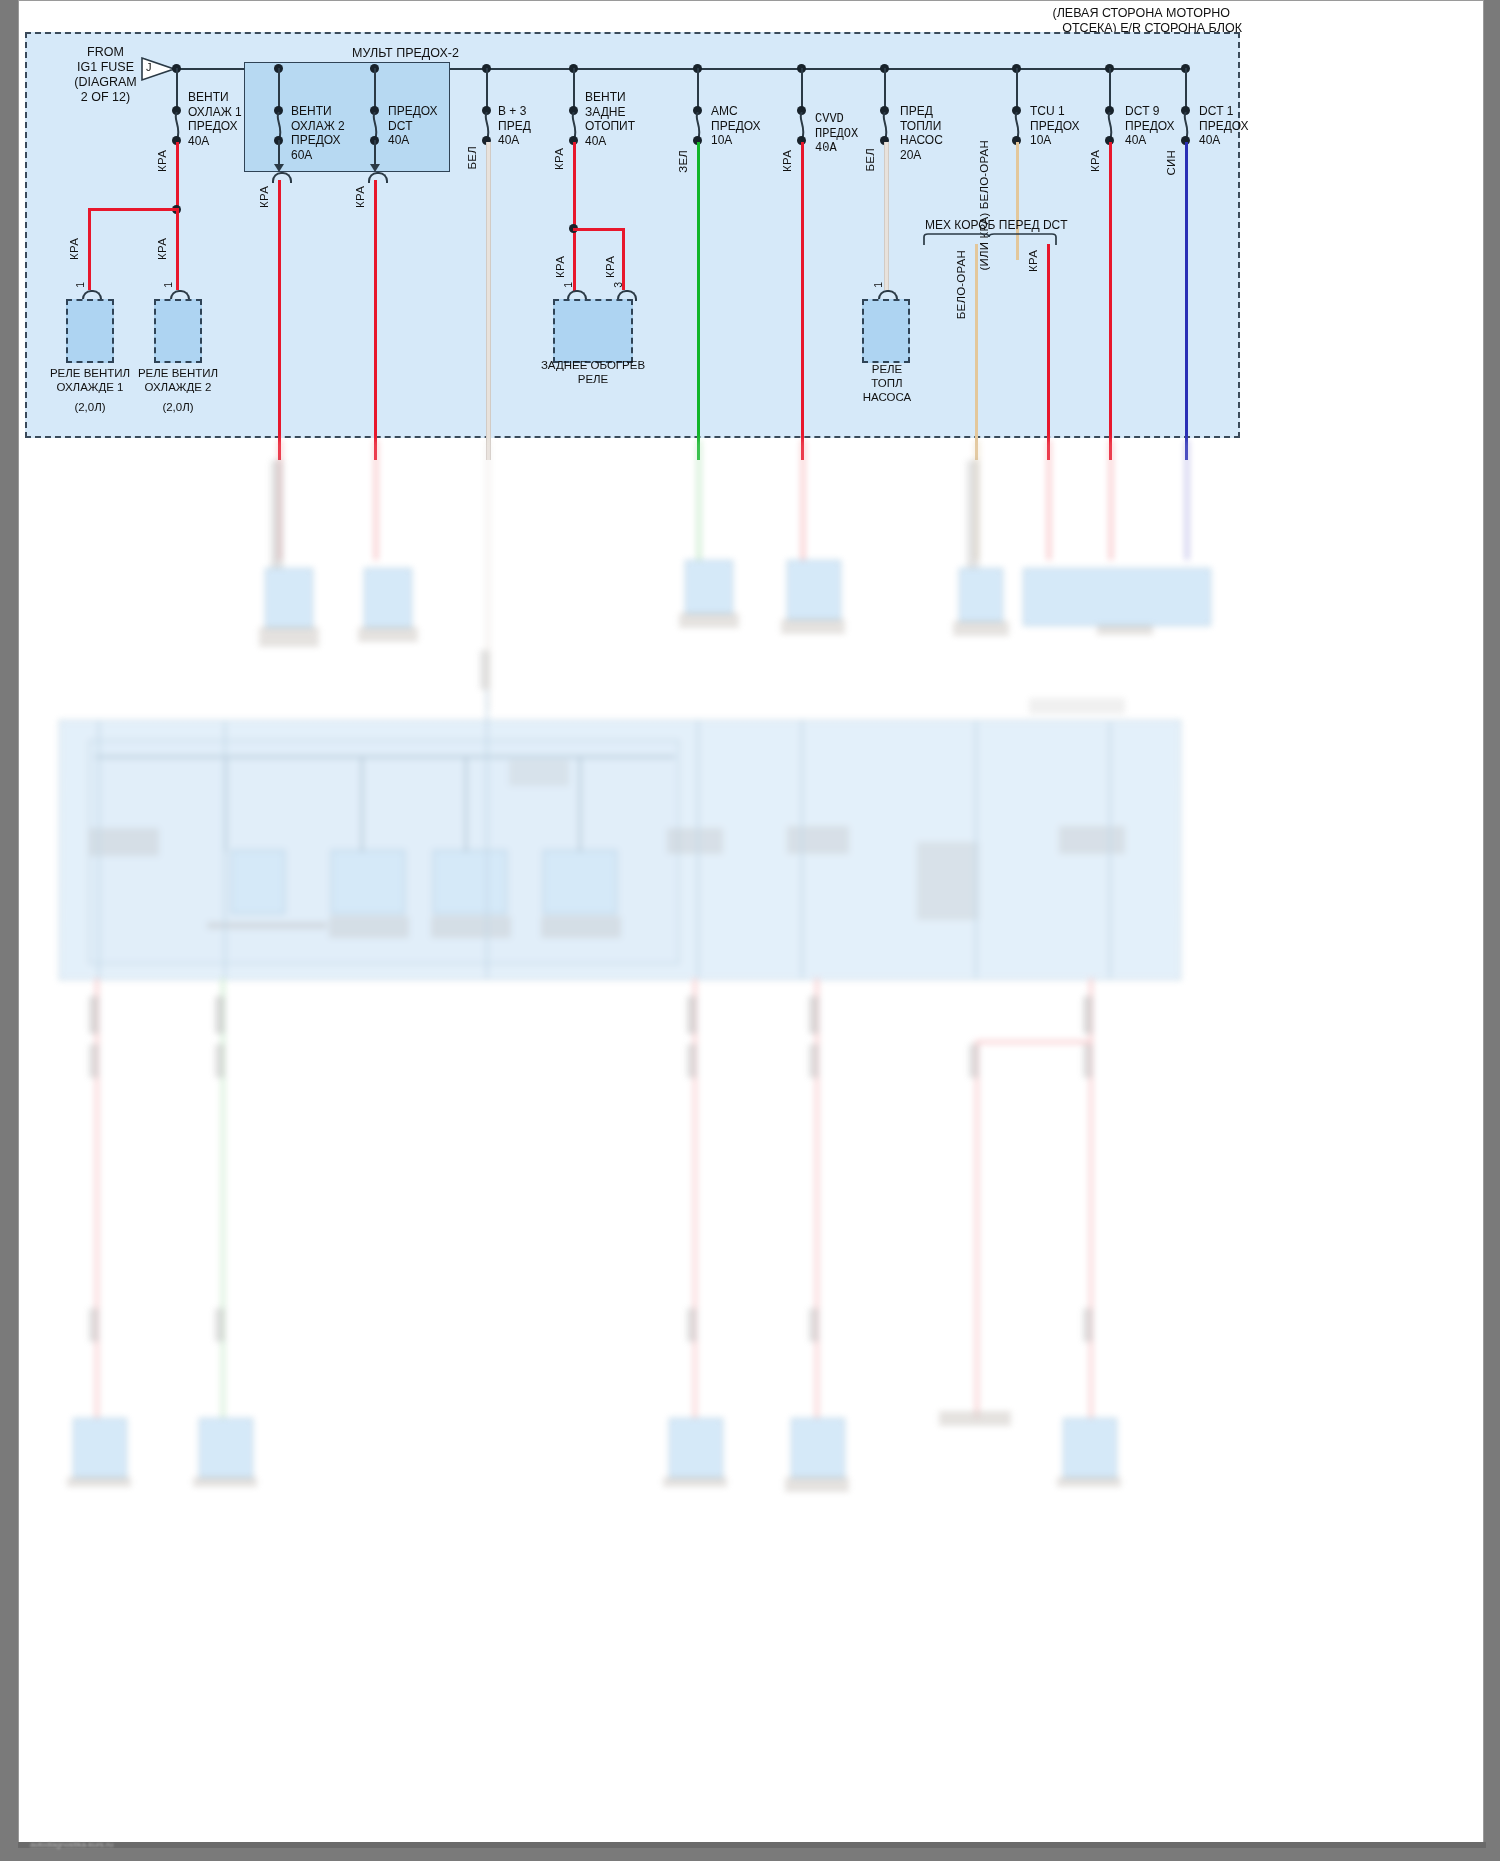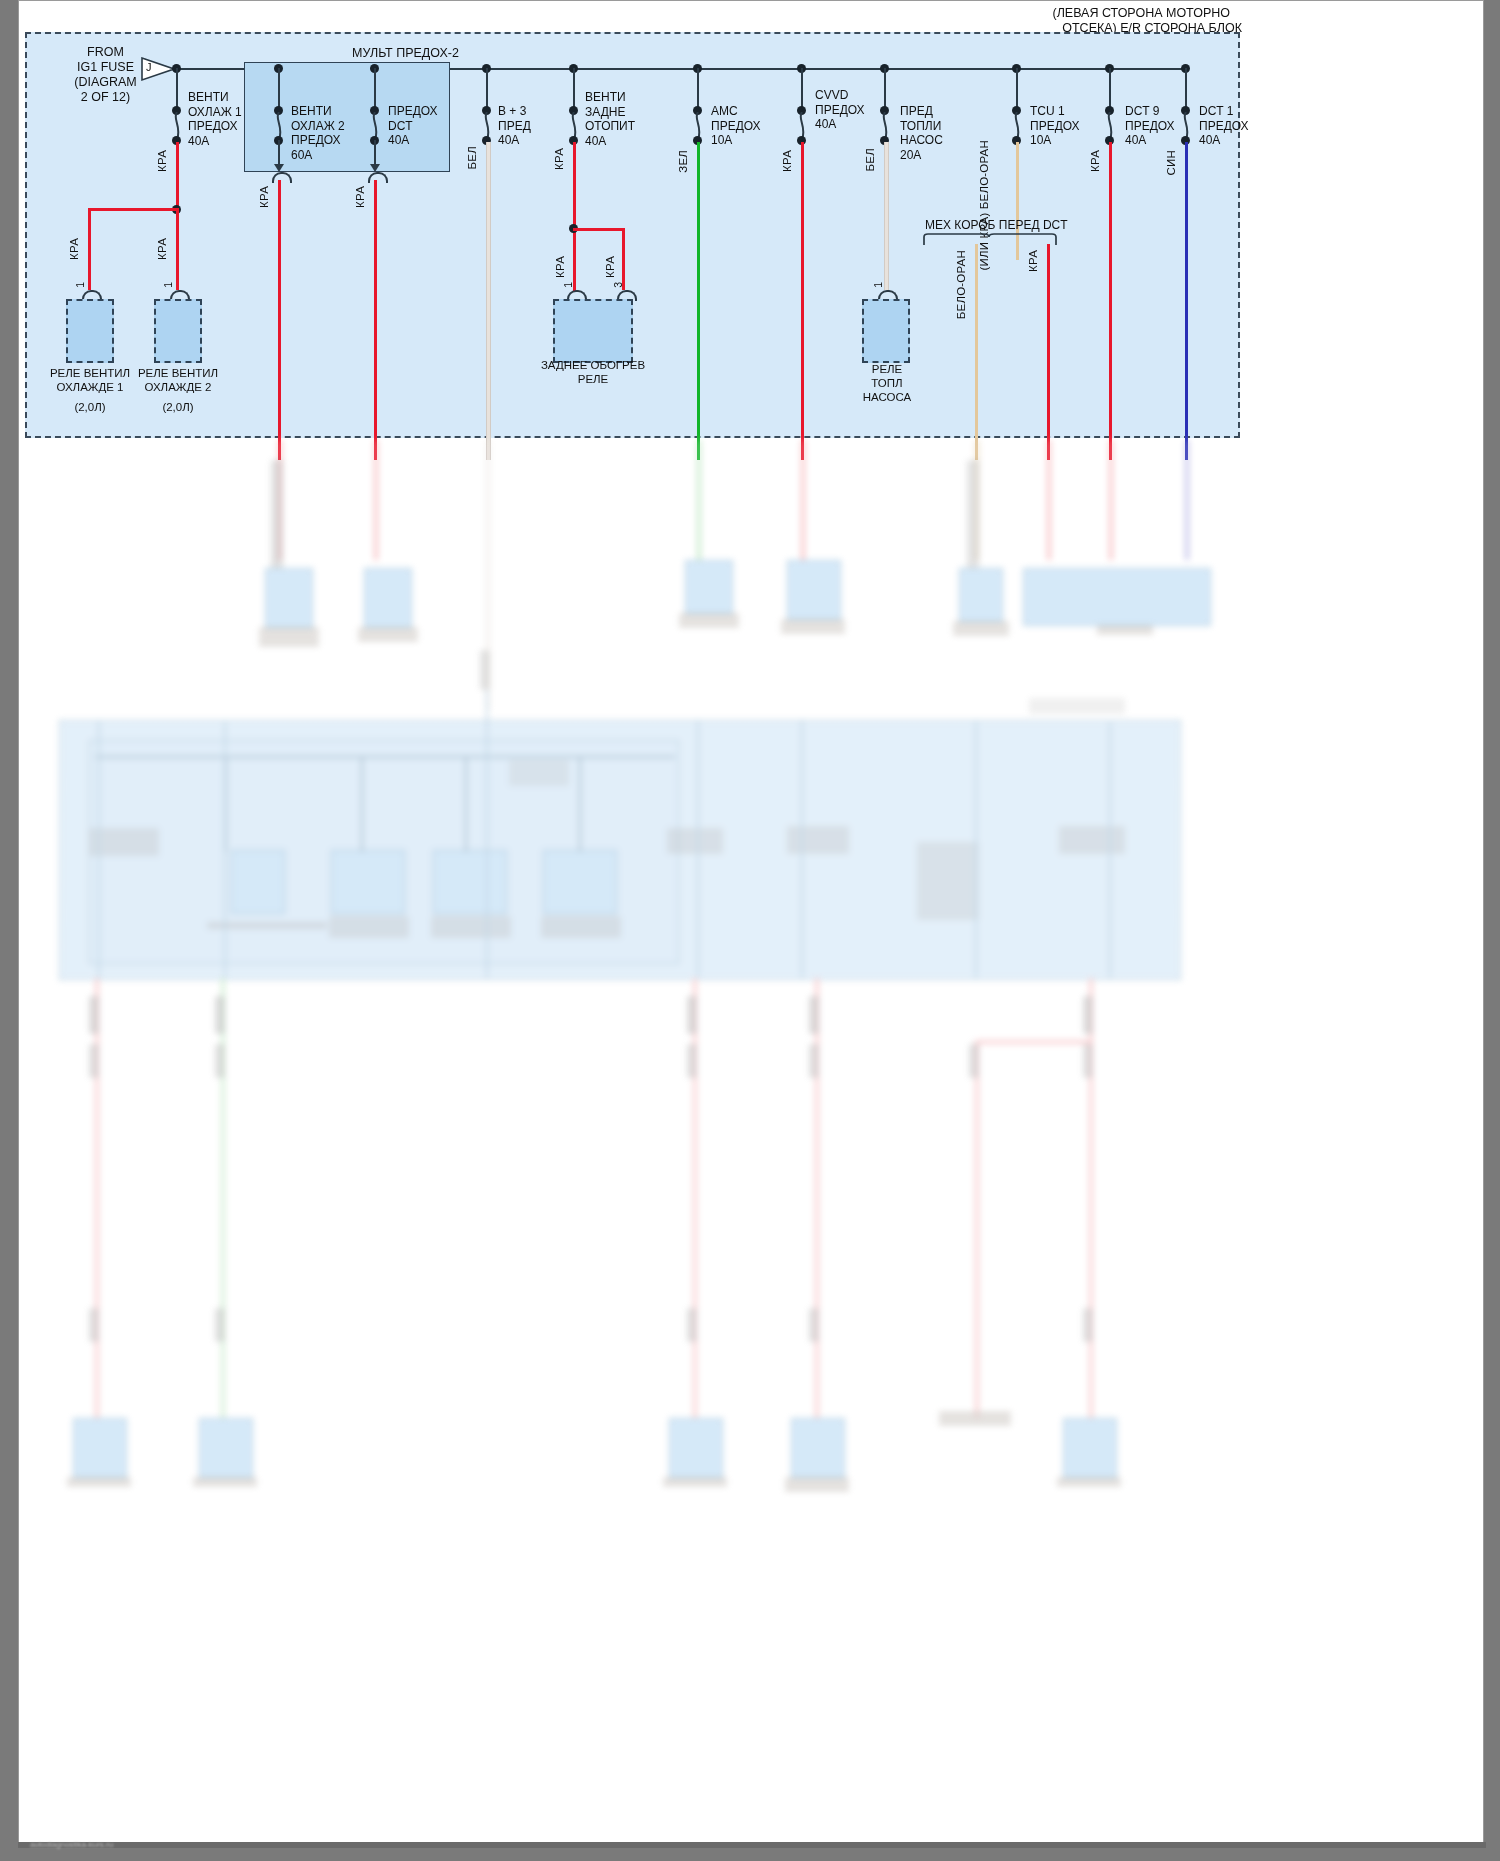--- a/index.html
+++ b/index.html
@@ -241,21 +241,21 @@
   <div class="wire" style="left:697px;top:142px;height:318px;background:#12b52a;"></div>
   <div class="vlbl" style="left:677px;top:150px;">ЗЕЛ</div>
 
   <div class="dot" style="left:797px;top:64px;"></div>
   <div class="vline" style="left:801px;top:68px;height:42px;"></div>
   <div class="dot" style="left:797px;top:106px;"></div>
   <svg class="fusecurl" style="left:797px;top:112px;" viewBox="0 0 11 28">
       <path d="M5 0 C 0 7, 10 14, 5 28" stroke="#2b3a46" stroke-width="2" fill="none"></path>
     </svg>
   <div class="dot" style="left:797px;top:136px;"></div>
-  <div class="lbl" style="left:815px;top:88px;">CVVD
+  <div class="lbl" style="left:815px;top:112px;font-family:Liberation Mono, monospace;">CVVD
 ПРЕДОХ
 40А</div>
   <div class="wire" style="left:801px;top:142px;height:318px;background:#e8172c;"></div>
   <div class="vlbl" style="left:781px;top:150px;">КРА</div>
 
   <div class="dot" style="left:880px;top:64px;"></div>
   <div class="vline" style="left:884px;top:68px;height:42px;"></div>
   <div class="dot" style="left:880px;top:106px;"></div>
   <svg class="fusecurl" style="left:880px;top:112px;" viewBox="0 0 11 28">
       <path d="M5 0 C 0 7, 10 14, 5 28" stroke="#2b3a46" stroke-width="2" fill="none"></path>

